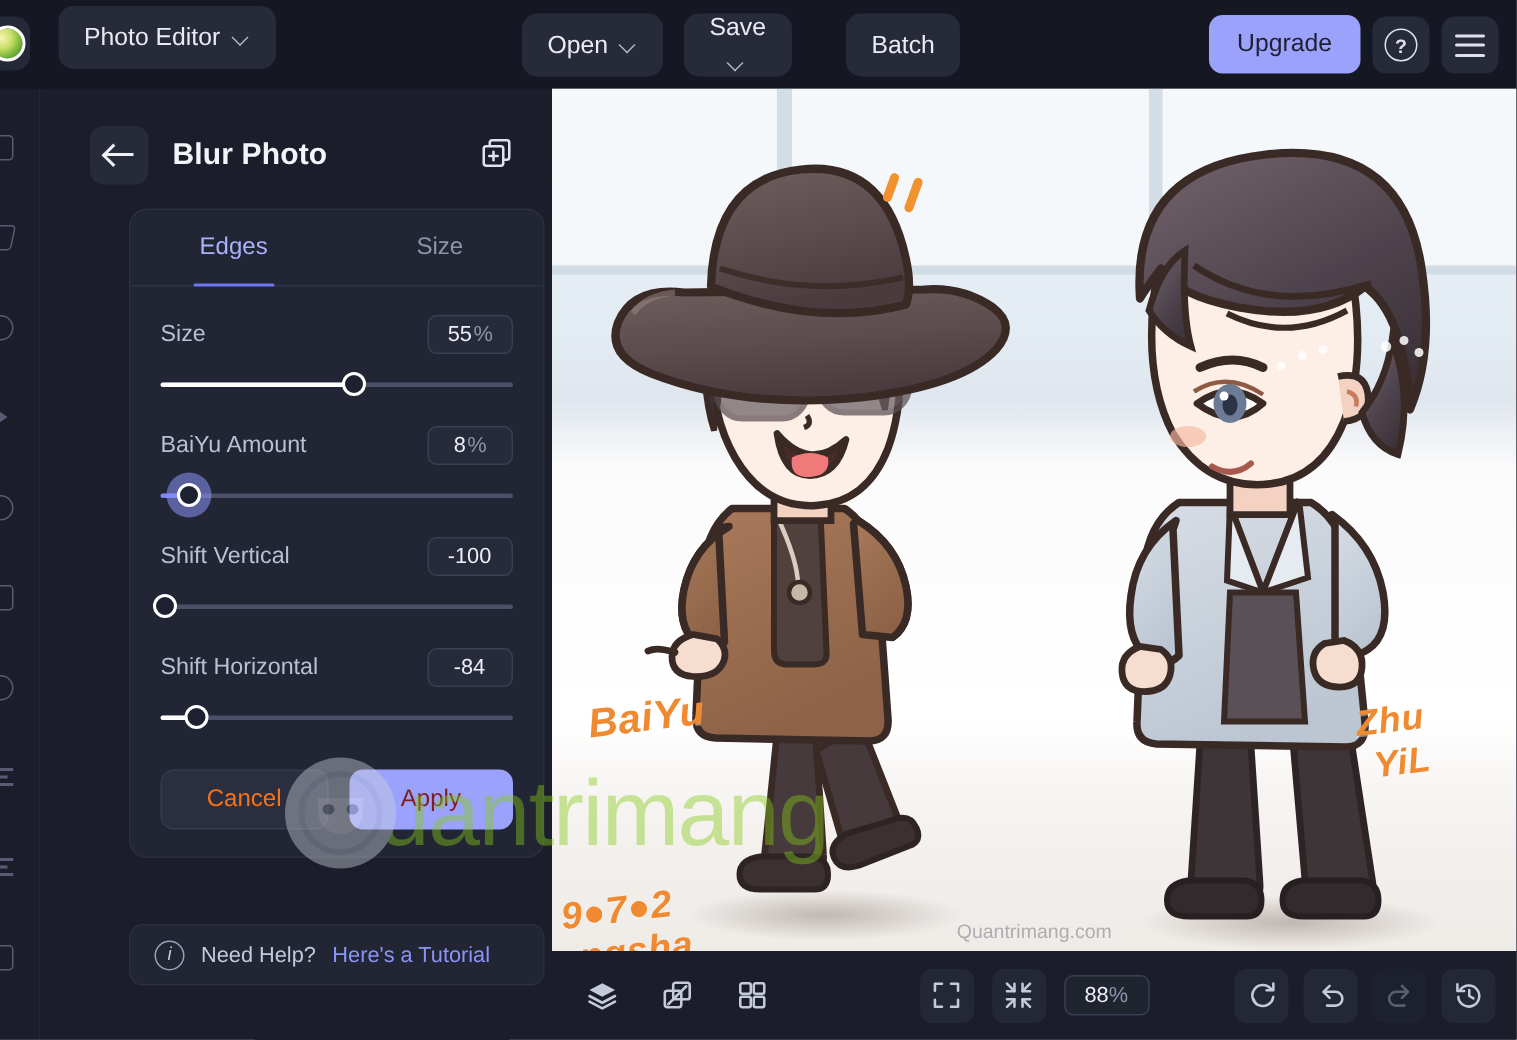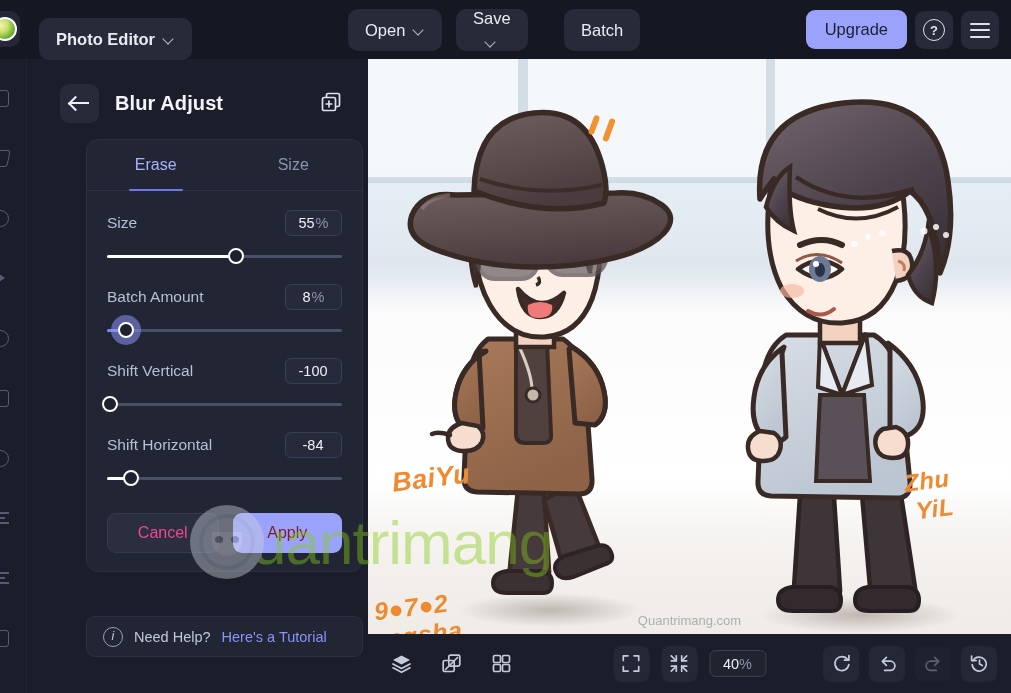--- a/index.html
+++ b/index.html
@@ -54,21 +54,21 @@
     font-size: 16.5px;
     display: inline-flex;
     align-items: center;
     gap: 9px;
     padding: 0 17px;
     cursor: pointer;
     user-select: none;
     white-space: nowrap;
   }
 
-  .app-name-btn { position: absolute; left: 39px; top: 18px; font-weight: bold; }
+  .app-name-btn { position: absolute; left: 39px; top: 4px; }
   .open-btn     { position: absolute; left: 348px; top: 9px; }
   .save-btn     { position: absolute; left: 456px; top: 9px; flex-direction: column; }
   .batch-btn    { position: absolute; left: 564px; top: 9px; }
 
   .chev {
     width: 11px; height: 11px;
     position: relative;
     display: inline-block;
     opacity: .85;
   }
@@ -309,21 +309,21 @@
   }
   .btn {
     flex: 1;
     height: 40px;
     border-radius: 9px;
     display: flex; align-items: center; justify-content: center;
     font-size: 16px;
     cursor: pointer;
     user-select: none;
   }
-  .btn-cancel { background: #2a2e3e; color: #ec4899; border: 1px solid #353a4d; }
+  .btn-cancel { background: #2a2e3e; color: #f97316; border: 1px solid #353a4d; }
   .btn-apply { background: #9aa2fb; color: #7f1d1d; }
 
   .help-bar {
     position: absolute;
     left: 59px; top: 557px;
     width: 277px; height: 41px;
     border-radius: 9px;
     background: #222534;
     border: 1px solid #2b2f40;
     display: flex; align-items: center;
@@ -591,38 +591,38 @@
         <span class="rail-glyph"></span>
       </div>
   </div>
 
   <div class="panel">
 
     <div class="panel-head">
       <div class="back-btn">
         <span class="arrow-left"></span>
       </div>
-      <div class="panel-title">Blur Adjust</div>
+      <div class="panel-title">Blur Photo</div>
       <div class="dup-icon">
         <svg width="22" height="22" viewBox="0 0 22 22">
           <rect x="6.5" y="2.5" width="13" height="13" rx="1.6" fill="none" stroke="#dfe2ee" stroke-width="1.7"></rect>
           <rect x="2.5" y="6.5" width="13" height="13" rx="1.6" fill="#1b1e2a" stroke="#dfe2ee" stroke-width="1.7"></rect>
           <line x1="9" y1="13" x2="9" y2="13" stroke="none"></line>
           <path d="M9 13 h0" stroke="none"></path>
           <line x1="6.2" y1="13" x2="11.8" y2="13" stroke="#dfe2ee" stroke-width="1.7" stroke-linecap="round"></line>
           <line x1="9" y1="10.2" x2="9" y2="15.8" stroke="#dfe2ee" stroke-width="1.7" stroke-linecap="round"></line>
         </svg>
       </div>
     </div>
 
     <div class="panel-card">
 
       <div class="tabs">
         <div class="tab active">
-          <span>Erase</span>
+          <span>Edges</span>
         </div>
         <div class="tab">
           <span>Size</span>
         </div>
       </div>
 
       <div class="ctrl">
         <div class="ctrl-row">
           <span class="ctrl-label">Size</span>
           <span class="ctrl-val">
@@ -632,21 +632,21 @@
         </div>
         <div class="slider">
           <span class="track"></span>
           <span class="fill" style="width:55%"></span>
           <span class="knob" style="left:55%"></span>
         </div>
       </div>
 
       <div class="ctrl">
         <div class="ctrl-row">
-          <span class="ctrl-label">Batch Amount</span>
+          <span class="ctrl-label">BaiYu Amount</span>
           <span class="ctrl-val">
             <span>8</span>
               <span class="unit">%</span>
           </span>
         </div>
         <div class="slider">
           <span class="track"></span>
           <span class="fill accent" style="width:8%"></span>
           <span class="knob focus" style="left:8%"></span>
         </div>
@@ -920,21 +920,21 @@
           <polyline points="18.2,7.8 13.2,7.8 13.2,2.8"></polyline>
           <polyline points="2.8,13.2 7.8,13.2 7.8,18.2"></polyline>
           <polyline points="18.2,13.2 13.2,13.2 13.2,18.2"></polyline>
           <line x1="2.8" y1="2.8" x2="7.8" y2="7.8"></line>
           <line x1="18.2" y1="2.8" x2="13.2" y2="7.8"></line>
           <line x1="2.8" y1="18.2" x2="7.8" y2="13.2"></line>
           <line x1="18.2" y1="18.2" x2="13.2" y2="13.2"></line>
         </svg>
       </div>
       <div class="zoom-badge">
-        <span>40</span>
+        <span>88</span>
           <span class="unit">%</span>
       </div>
     </div>
 
     <div class="bb-right">
       <div class="bb-icon">
         <svg class="bbi" width="21" height="21" viewBox="0 0 21 21">
           <path d="M16.5 6.5 a7 7 0 1 0 1.3 5.2"></path>
           <polyline points="17.9,2.6 17.9,7.1 13.4,7.1"></polyline>
           <path d="M4.8 13.2 a6.2 6.2 0 0 0 2 3.4"></path>

